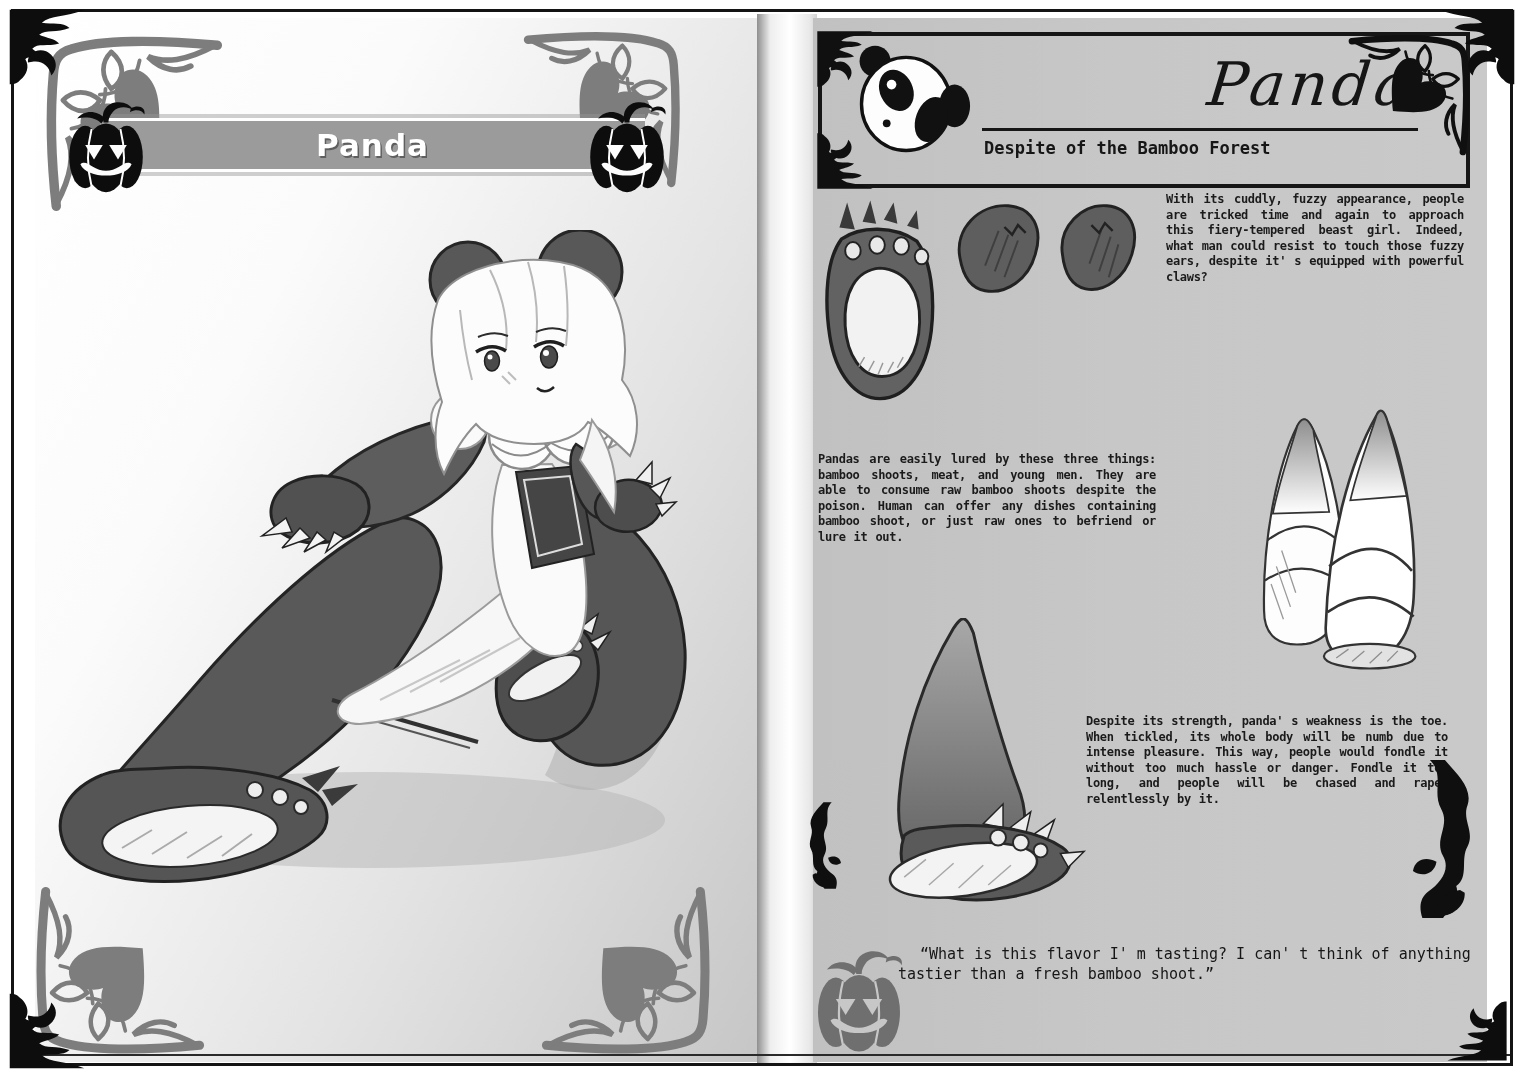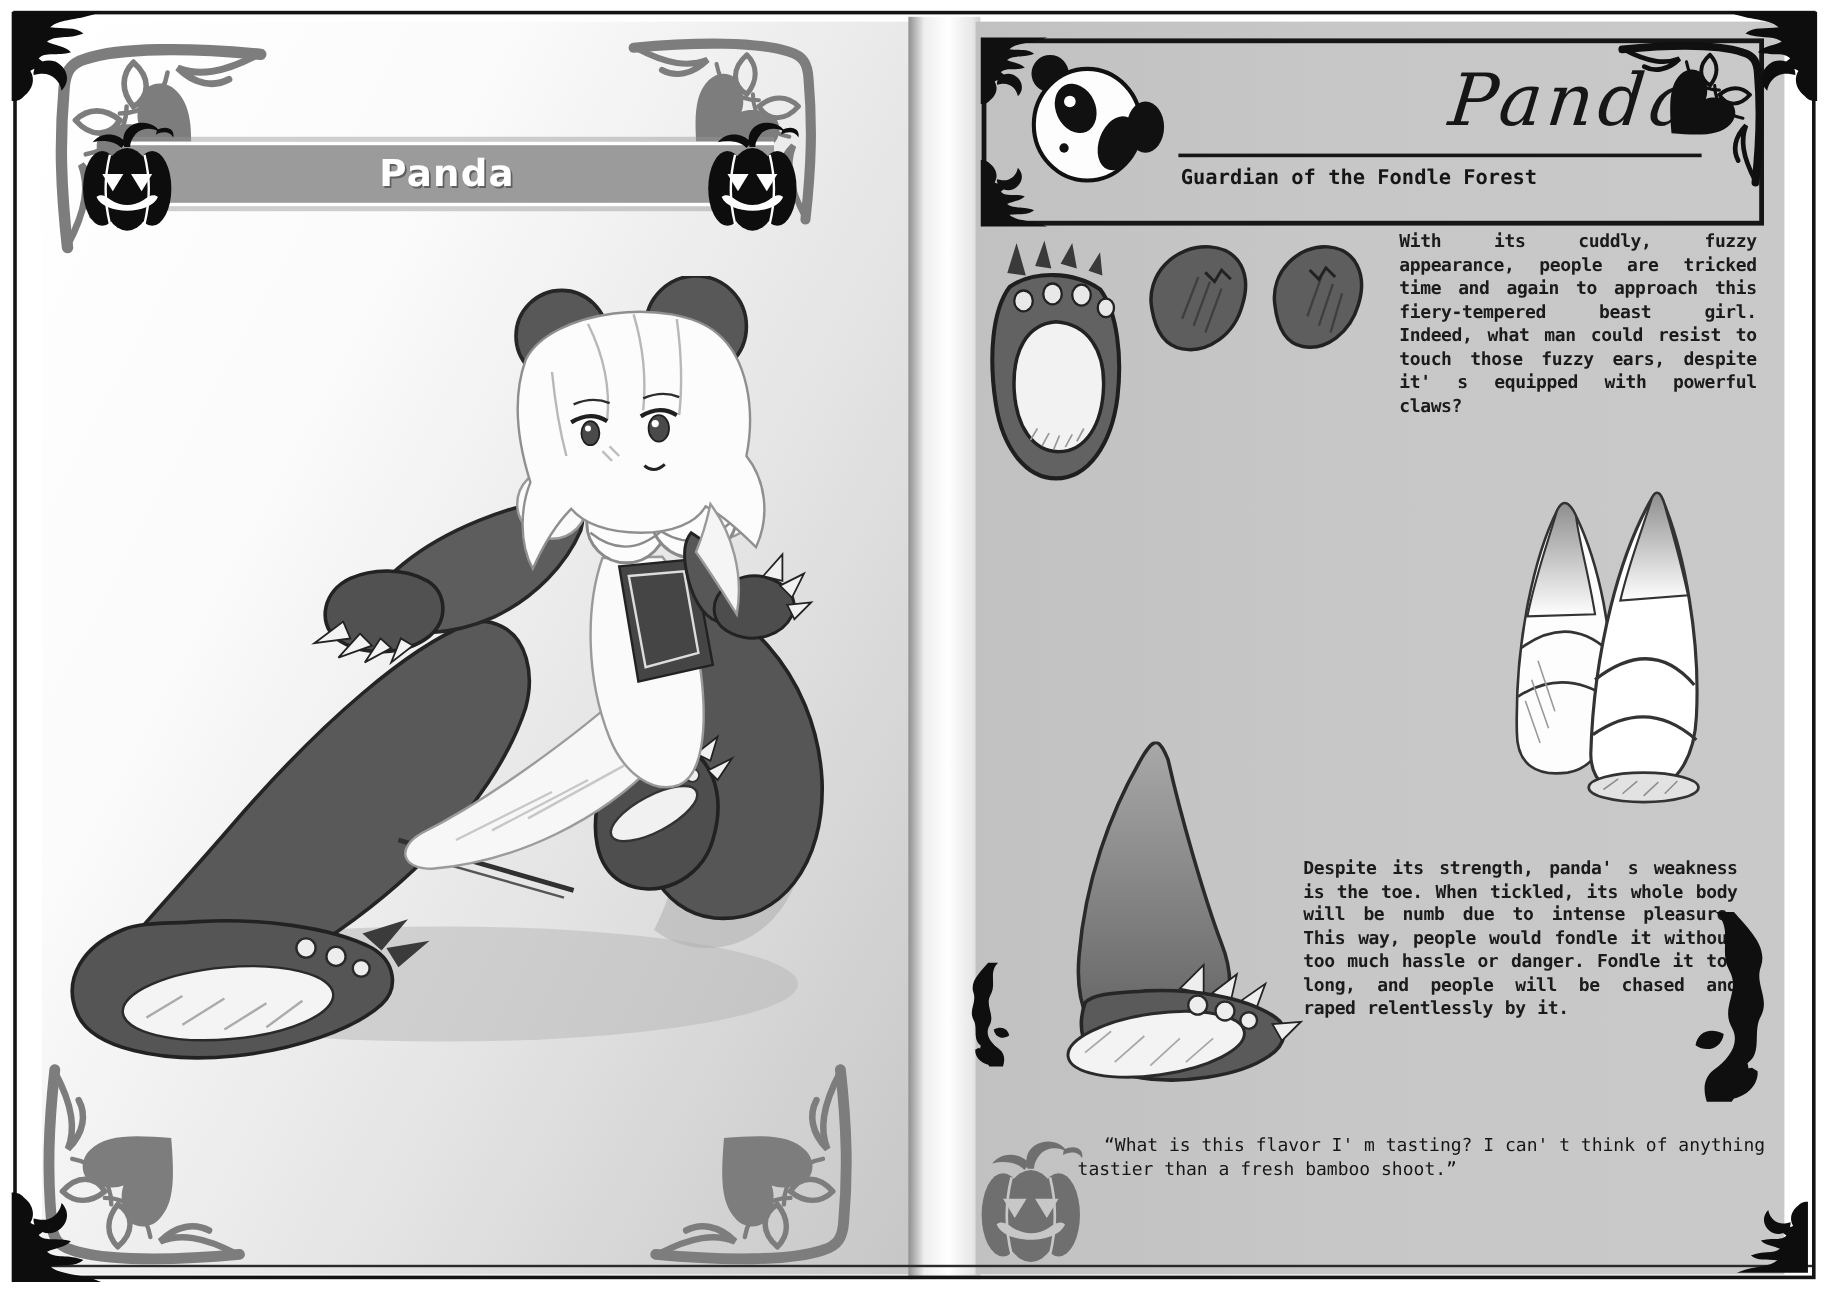--- a/index.html
+++ b/index.html
@@ -33,21 +33,21 @@
     background:linear-gradient(to right,#c1c1c1 0%,var(--page-gray) 45%,#c9c9c9 100%);}
   .header-box{position:absolute;left:5px;top:14px;width:652px;height:156px;border:4px solid var(--ink)}
   .emblem{position:absolute;left:24px;top:6px;width:126px;height:120px}
   .title-wrap{position:absolute;left:160px;top:0;width:436px;height:150px}
   .script-title{position:absolute;right:4px;top:18px;font-family:"DejaVu Serif","Liberation Serif",serif;
     font-style:italic;font-size:60px;line-height:1;color:var(--ink);letter-spacing:4px;transform:skewX(-6deg)}
   .title-rule{position:absolute;left:0;right:0;top:92px;height:3px;background:var(--ink)}
   .subtitle{position:absolute;left:2px;top:102px;font-size:17px;font-weight:bold;color:var(--ink)}
   .hdr-orn{position:absolute;color:#101010}
 
-  .para{position:absolute;font-size:15px;font-weight:bold;color:#1b1b1b;line-height:1.3;
+  .para{position:absolute;font-size:12px;font-weight:bold;color:#1b1b1b;line-height:1.3;
     text-align:justify;text-align-last:left;word-spacing:1px;letter-spacing:-0.3px;white-space:normal}
   .p-intro{left:353px;top:174px;width:298px}
   .p-lure{left:5px;top:434px;width:338px}
   .p-weak{left:273px;top:696px;width:362px}
   .quote{position:absolute;left:85px;top:926px;width:574px;font-size:15px;font-weight:normal;
     color:#161616;line-height:1.35;text-indent:22px}
   .side-vine{position:absolute;color:#0f0f0f}
   .img-corner{position:absolute;color:#0d0d0d;z-index:45}
 </style>
 </head>
@@ -197,21 +197,21 @@
         <ellipse cx="62" cy="62" rx="46" ry="48" fill="#fdfdfd" stroke="#111" stroke-width="3.5"></ellipse>
         <ellipse cx="112" cy="64" rx="16" ry="22" fill="#111"></ellipse>
         <ellipse cx="52" cy="48" rx="17" ry="22" transform="rotate(-25 52 48)" fill="#111"></ellipse>
         <circle cx="47" cy="42" r="5" fill="#fff"></circle>
         <ellipse cx="88" cy="78" rx="16" ry="24" transform="rotate(20 88 78)" fill="#111"></ellipse>
         <circle cx="42" cy="82" r="4" fill="#111"></circle>
       </svg>
       <div class="title-wrap">
         <div class="script-title">Panda</div>
         <div class="title-rule"></div>
-        <div class="subtitle">Guardian of the Fondle Forest</div>
+        <div class="subtitle">Despite of the Bamboo Forest</div>
       </div>
       <svg class="hdr-orn" style="left:-6px;top:-6px;width:58px;height:58px">
           <use href="#thornCorner"></use>
         </svg>
       <svg class="hdr-orn" style="right:-6px;top:-4px;width:124px;height:124px;transform:scaleX(-1)">
           <use href="#vineCorner"></use>
         </svg>
       <svg class="hdr-orn" style="left:-6px;bottom:-6px;width:58px;height:58px;transform:scaleY(-1)">
           <use href="#thornCorner"></use>
         </svg>
@@ -237,20 +237,21 @@
         </g>
       <path d="M58,30 l8,8 l6,-10 l8,8" fill="none" stroke="#222" stroke-width="2.5"></path>
       <path d="M118,58 C114,30 138,6 164,8 C188,10 198,32 190,58 C183,82 162,98 142,94 C127,91 120,76 118,58 Z" fill="#5e5e5e" stroke="#222" stroke-width="3"></path>
       <g stroke="#3f3f3f" stroke-width="2">
           <path d="M158,34 L146,68 M168,40 L156,76 M176,48 L166,82"></path>
         </g>
       <path d="M148,28 l8,8 l6,-10 l8,8" fill="none" stroke="#222" stroke-width="2.5"></path>
     </svg>
 
     <div class="para p-intro">With its cuddly, fuzzy appearance, people are tricked time and again to approach this fiery-tempered beast girl. Indeed, what man could resist to touch those fuzzy ears, despite it' s equipped with powerful claws?</div>
+    <div class="para p-lure">Pandas are easily lured by these three things: bamboo shoots, meat, and young men. They are able to consume raw bamboo shoots despite the poison. Human can offer any dishes containing bamboo shoot, or just raw ones to befriend or lure it out.</div>
 
     <svg style="position:absolute;left:422px;top:390px;width:213px;height:264px" viewBox="0 0 220 300">
       <defs>
           <linearGradient id="tip" x1="0" y1="0" x2="0" y2="1">
         <stop offset="0" stop-color="#8e8e8e"></stop>
             <stop offset="1" stop-color="#ffffff"></stop>
           </linearGradient>
         </defs>
       <path d="M60,20 C40,60 20,140 22,230 C22,260 40,272 70,268 C95,264 110,240 112,200 C114,140 100,70 78,25 C72,12 66,8 60,20 Z" fill="#fdfdfd" stroke="#333" stroke-width="2.5"></path>
       <path d="M60,20 C52,48 40,80 32,120 L96,118 C90,80 80,45 78,25 C72,12 66,8 60,20 Z" fill="url(#tip)" stroke="#333" stroke-width="2"></path>

